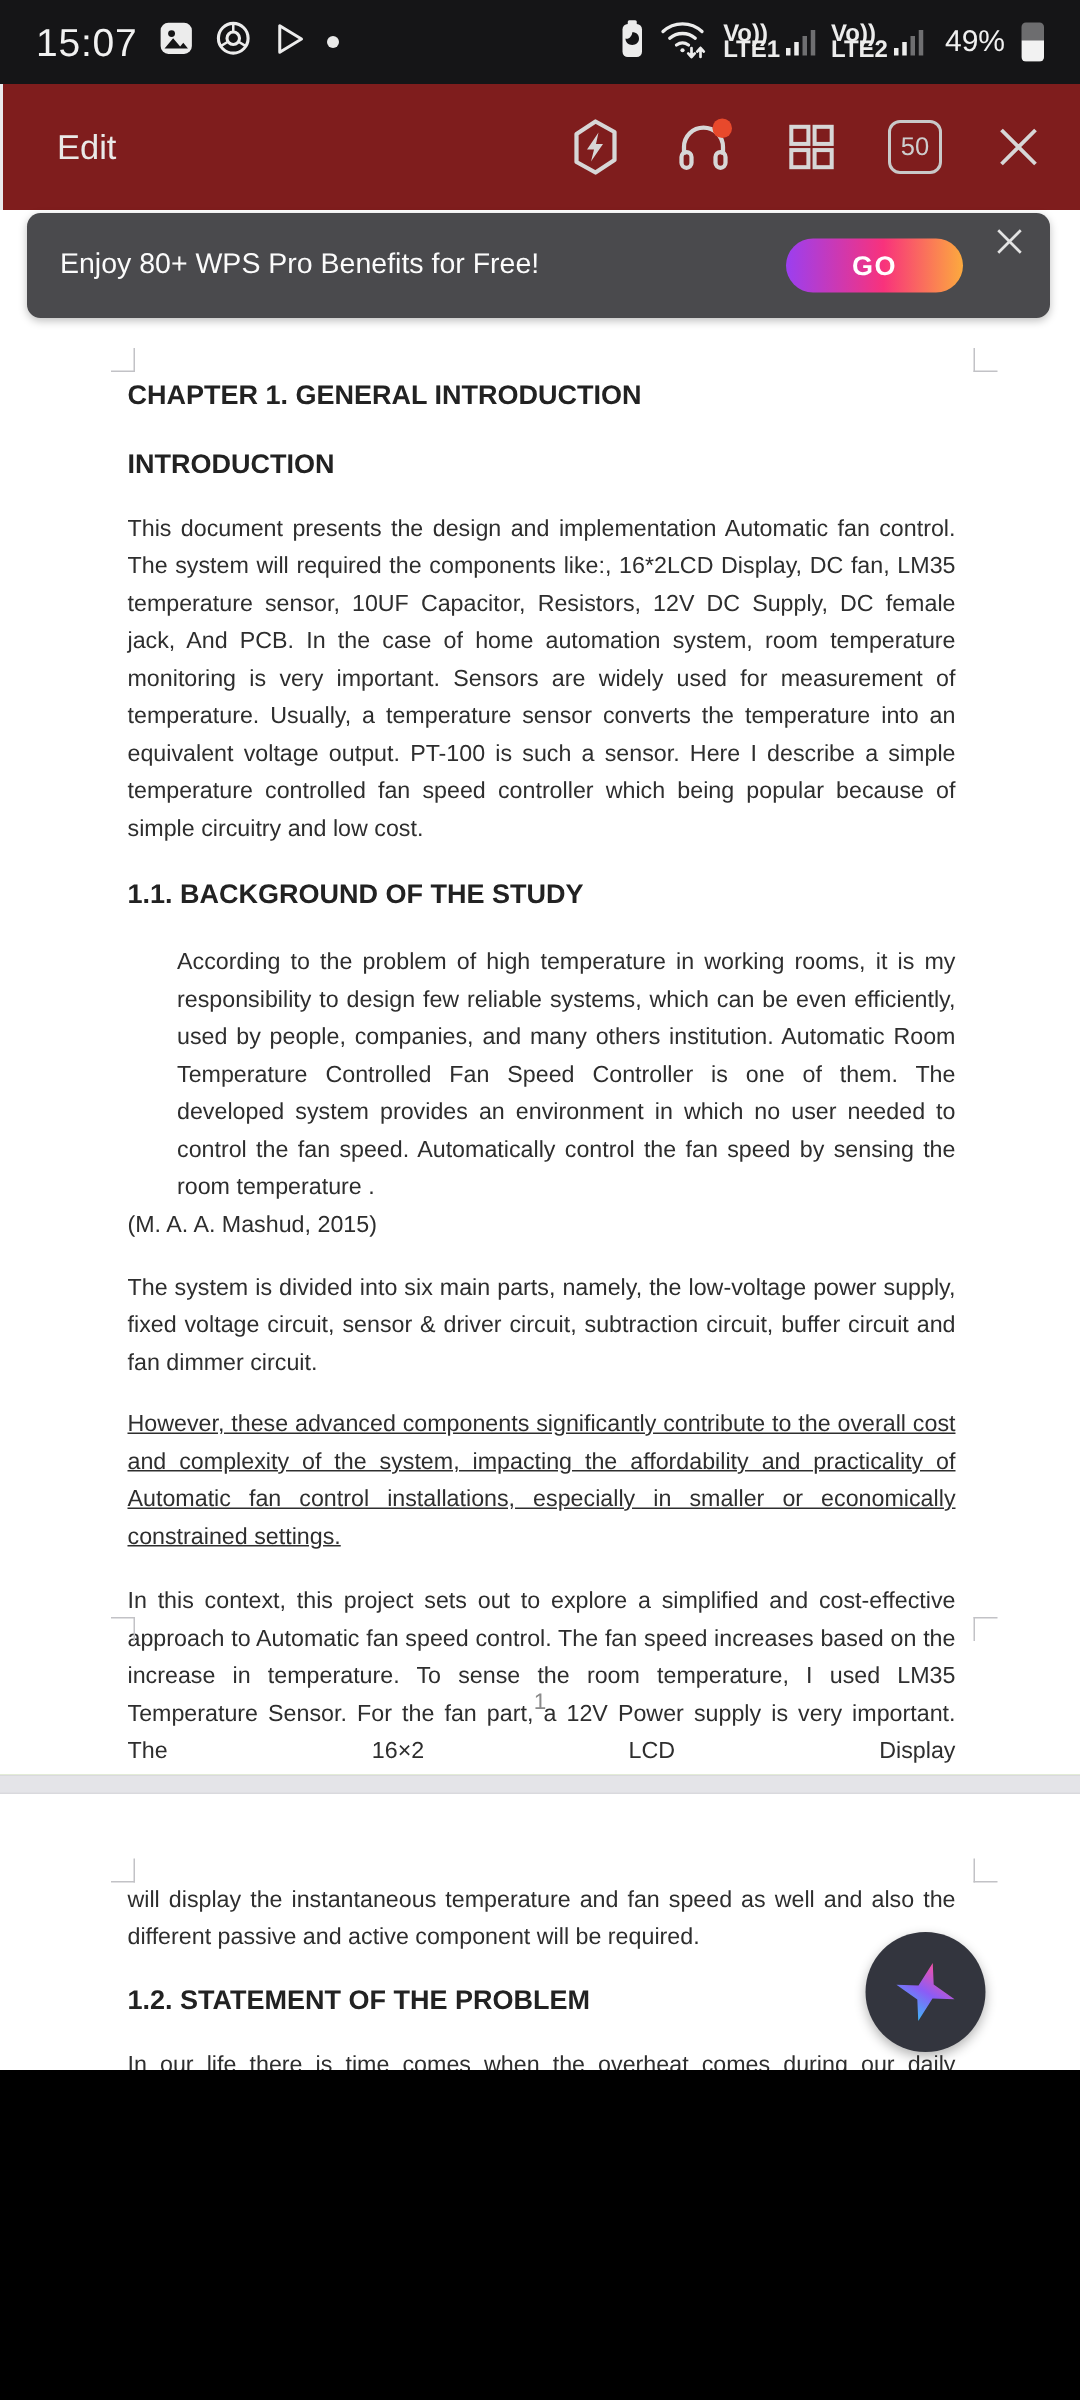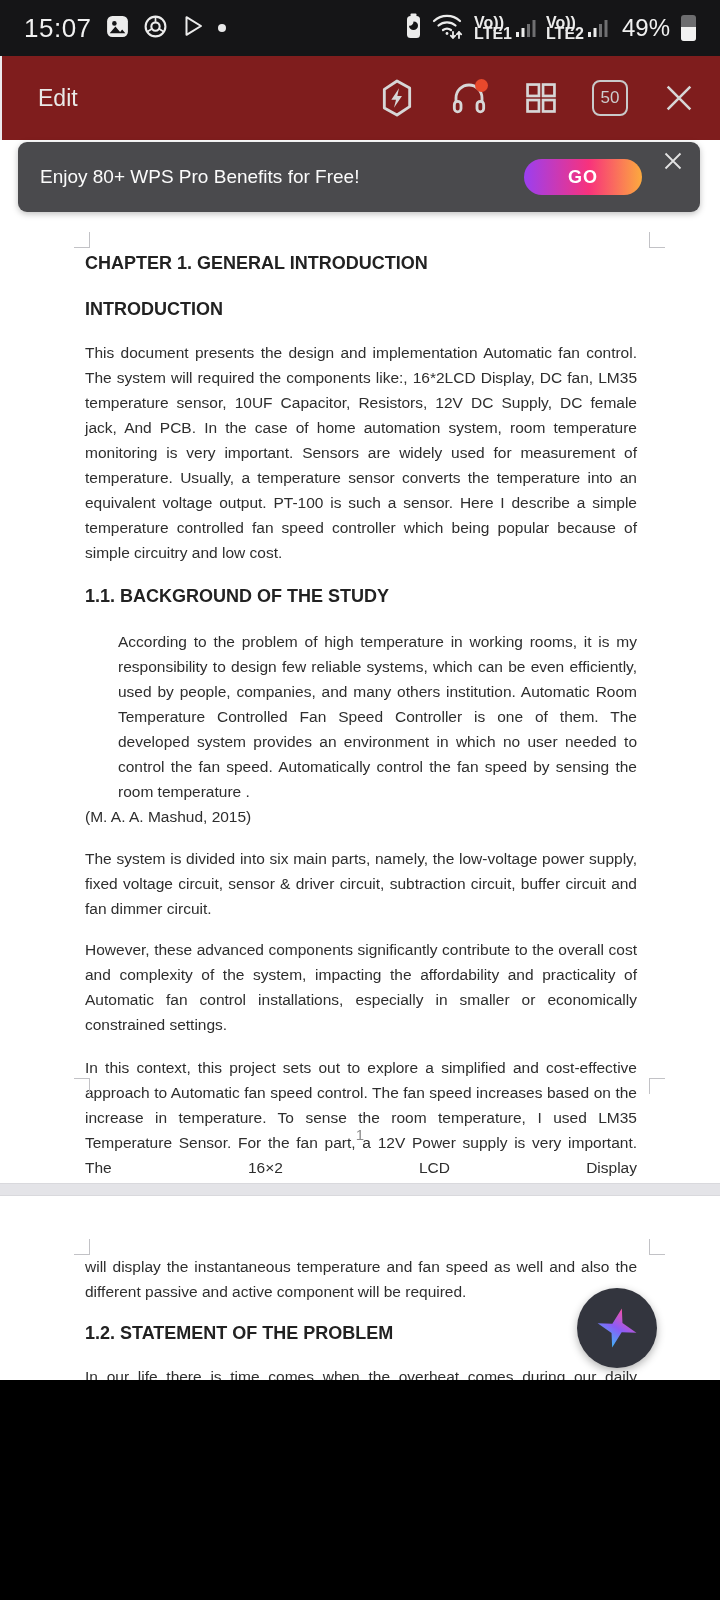--- a/index.html
+++ b/index.html
@@ -8,21 +8,21 @@
     font-family:"Liberation Sans","DejaVu Sans",sans-serif;background:#ebebee;}
 
   
   .status-bar{position:absolute;top:0;left:0;width:720px;height:56px;background:#151517;
     display:flex;align-items:center;justify-content:space-between;padding:0 24px;color:#f1f1f1;}
   .sb-left{display:flex;align-items:center;gap:13px;}
   .sb-time{font-size:26px;letter-spacing:.5px;}
   .sb-right{display:flex;align-items:center;gap:9px;}
   .lte-block{display:flex;align-items:flex-end;gap:3px;}
   .lte-txt{font-size:16px;font-weight:700;line-height:11px;color:#ececec;text-align:left;}
-  .sb-pct{font-size:24px;color:#f0f0f0;margin-left:4px;}
+  .sb-pct{font-size:20px;color:#f0f0f0;margin-left:4px;}
   .batt{position:relative;width:15px;height:26px;border-radius:3px;background:#6d6d6f;overflow:hidden;margin-left:2px;}
   .batt::after{content:"";position:absolute;left:0;bottom:0;width:100%;height:55%;background:#f2f2f2;}
   .notif-dot{width:8px;height:8px;border-radius:50%;background:#e9e9e9;}
 
   
   .app-bar{position:absolute;top:56px;left:2px;width:720px;height:84px;background:#7f1d1d;
     display:flex;align-items:center;}
   .app-bar-title{color:#e9e9e7;font-size:23px;margin-left:36px;}
   .app-bar-icons{position:absolute;right:22px;top:0;height:84px;display:flex;align-items:center;gap:30px;justify-content:space-between;}
   .iconbtn{position:relative;width:42px;height:42px;display:flex;align-items:center;justify-content:center;}
@@ -44,21 +44,21 @@
   .doc-area{position:absolute;top:140px;left:0;width:720px;height:1295px;background:#84cc16;overflow:hidden;}
   .page{position:relative;background:#ffffff;width:720px;}
   .page1{height:1043px;padding:112px 83px 0 85px;}
   .page-sep{height:13px;background:#e4e4e8;border-top:1px solid #d9d9dd;border-bottom:1px solid #d9d9dd;}
   .page2{height:239px;padding:58px 83px 0 85px;}
   .doc-h{font-weight:700;font-size:18px;line-height:22px;color:#222;margin:0;}
   .doc-p{font-size:15.5px;line-height:25px;color:#2e2e2e;text-align:justify;margin:0;}
   .justify-all{text-align-last:justify;}
   .citation{font-size:15.5px;line-height:25px;color:#2e2e2e;margin:0;}
   .gap24{margin-top:24px;} .gap22{margin-top:22px;margin-left:33px;} .gap20{margin-top:20px;}
-  .gap18{margin-top:18px;} .gap17{margin-top:17px;} .gap16{margin-top:16px;}
+  .gap18{margin-top:18px;} .gap17{margin-top:17px;} .gap16{margin-top:16px;text-decoration:underline;}
   .page-num{position:absolute;bottom:40px;left:0;width:100%;text-align:center;
     font-size:15px;color:#8a8a8a;}
   .crop{position:absolute;width:16px;height:16px;border:0 solid #c2c2c6;}
   .crop.tl{left:74px;top:92px;border-right-width:1.5px;border-bottom-width:1.5px;}
   .crop.tr{right:55px;top:92px;border-left-width:1.5px;border-bottom-width:1.5px;}
   .crop.bl{left:74px;top:938px;border-right-width:1.5px;border-top-width:1.5px;}
   .crop.br{right:55px;top:938px;border-left-width:1.5px;border-top-width:1.5px;}
   .page2 .crop.tl{top:43px;} .page2 .crop.tr{top:43px;}
 
   

